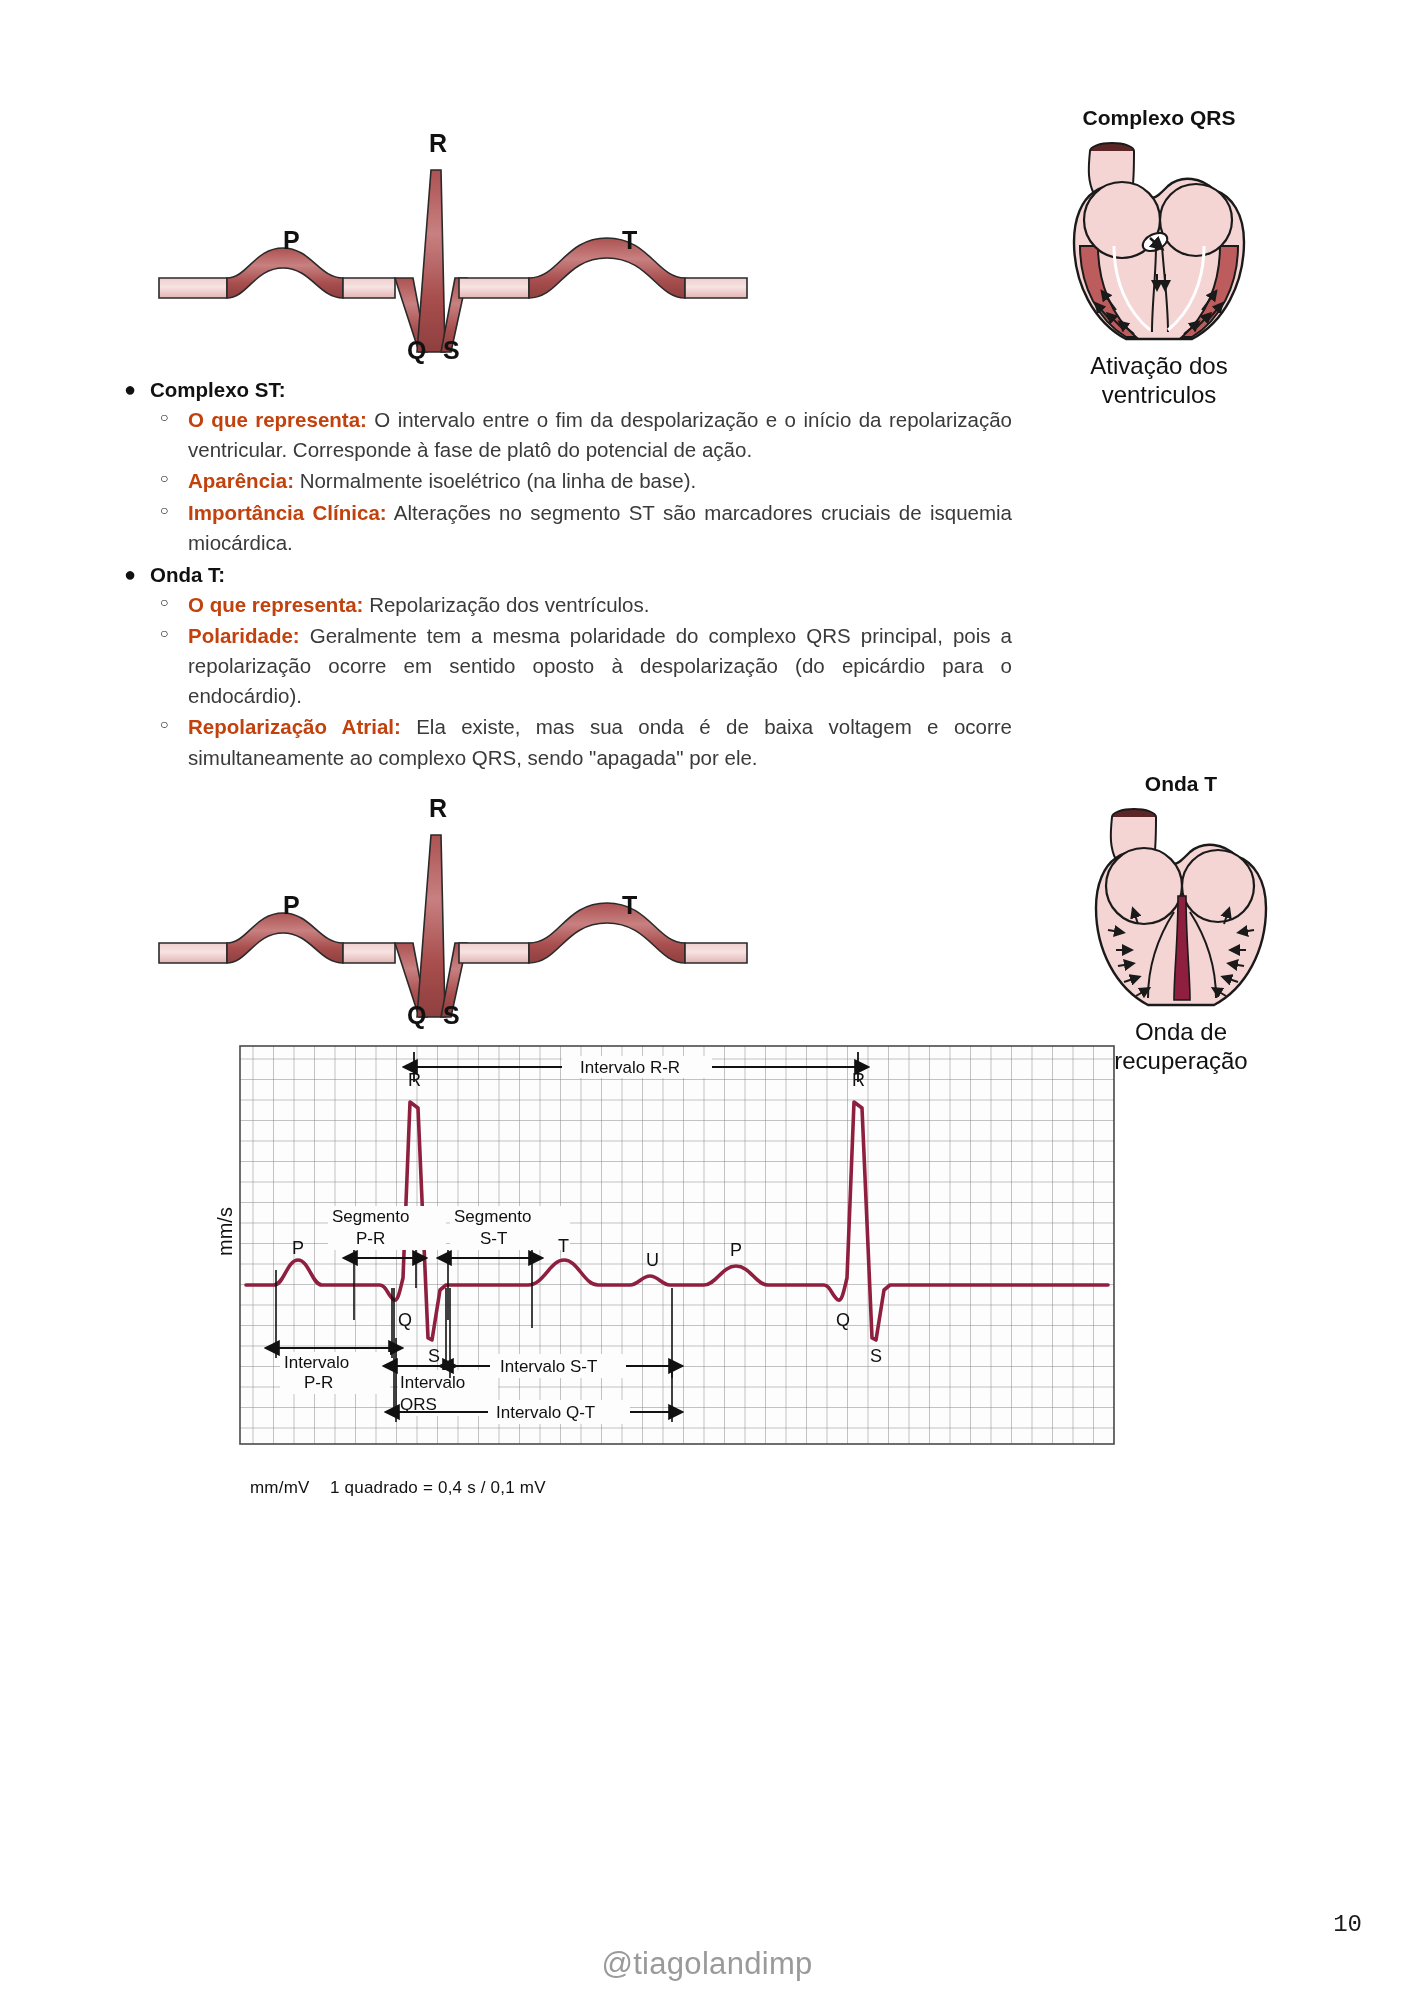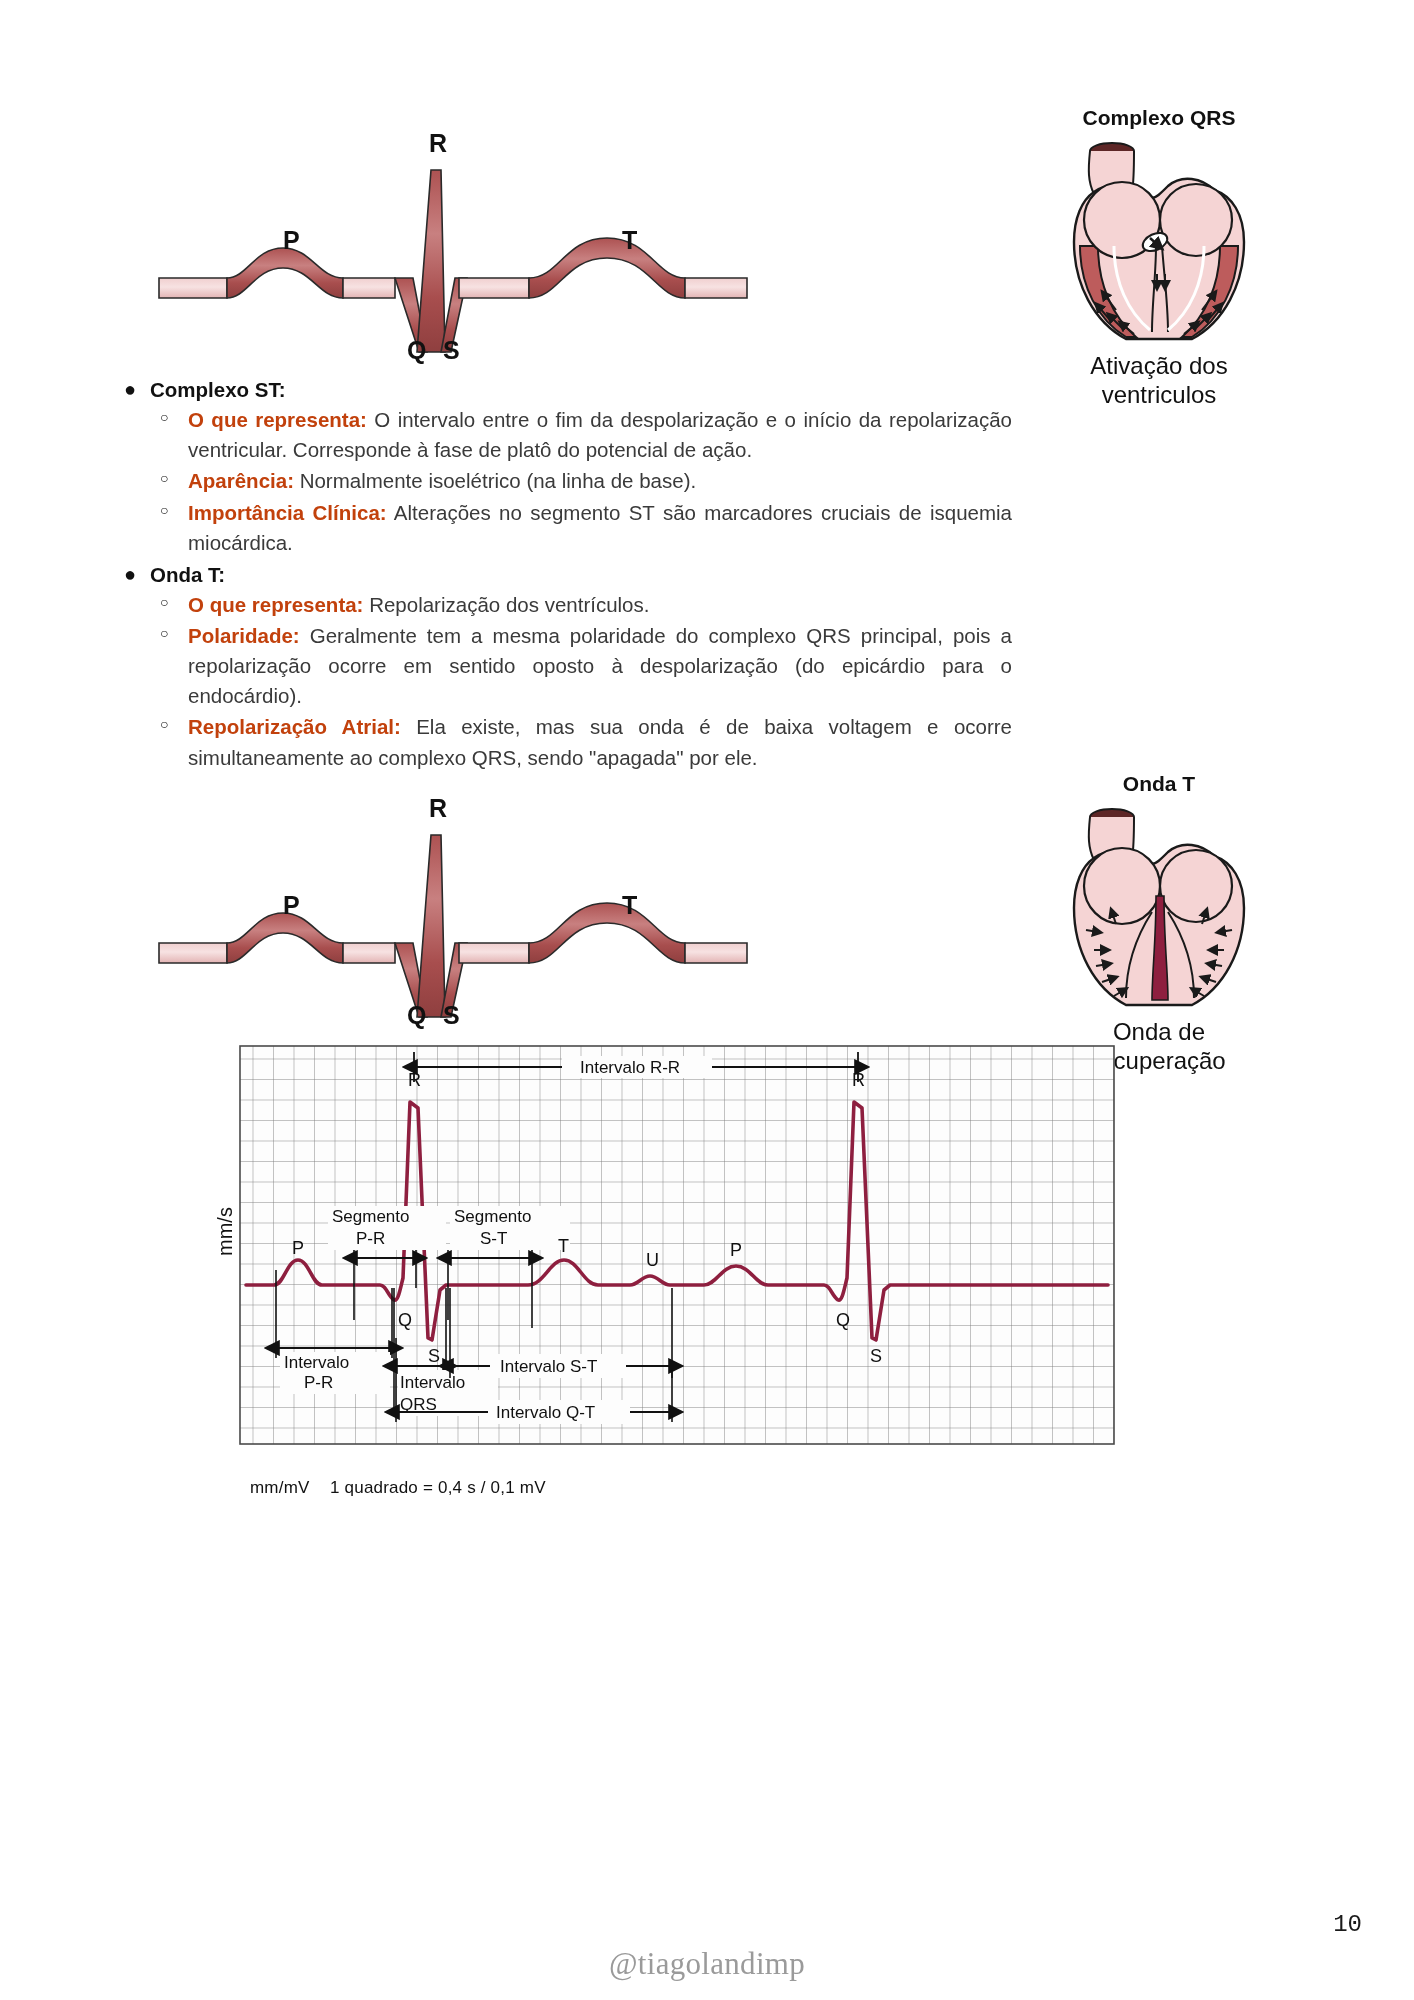--- a/index.html
+++ b/index.html
@@ -91,21 +91,21 @@
     bottom: 62px;
     font-size: 24px;
     color: #1a1a1a;
     font-family: Liberation Mono, monospace;
   }
   .watermark {
     position: absolute;
     left: 0; right: 0;
     bottom: 18px;
     text-align: center;
-    font-family: Liberation Serif, serif;
+    font-family: Liberation Sans, sans-serif;
     font-size: 31px;
     color: #9a9a9a;
     letter-spacing: .3px;
   }
 </style>
 </head>
 <body>
 
 <div class="ecg-strip" style="left:155px; top:140px; width:600px; height:230px;">
   <svg width="600" height="230" viewBox="0 0 600 230" xmlns="http://www.w3.org/2000/svg">
@@ -260,21 +260,21 @@
              L530,158 C502,158 494,118 452,118 C410,118 404,158 374,158 Z" fill="url(#gDark)" stroke="#2a2a2a" stroke-width="1.6"></path>
     <path d="M530,138 L592,138 L592,158 L530,158 Z" fill="url(#gLight)" stroke="#2a2a2a" stroke-width="1.6"></path>
   </svg>
 </div>
 <span class="wave-label" style="left:283px; top:891px;">P</span>
 <span class="wave-label" style="left:429px; top:794px;">R</span>
 <span class="wave-label" style="left:407px; top:1001px;">Q</span>
 <span class="wave-label" style="left:443px; top:1001px;">S</span>
 <span class="wave-label" style="left:622px; top:891px;">T</span>
 
-<div class="heart-fig" style="left:1034px; top:772px; width:250px;">
+<div class="heart-fig" style="left:1056px; top:772px; width:250px;">
   <div class="cap-top">Onda T</div>
   <svg width="190" height="210" viewBox="0 0 190 210" xmlns="http://www.w3.org/2000/svg">
     <ellipse cx="48" cy="17" rx="22" ry="8" fill="#5d2626" stroke="#1a1a1a" stroke-width="2"></ellipse>
     <path d="M26,17 C24,36 24,48 30,60 L68,60 C70,46 70,32 70,17" fill="#f5d4d4" stroke="#1a1a1a" stroke-width="2"></path>
     <path d="M30,58 C18,66 10,84 10,108 C10,150 30,188 62,205 L128,205
              C160,188 180,150 180,108 C180,80 168,62 150,56
              C138,44 118,40 104,52 C96,60 92,64 88,64
              C82,58 70,48 56,50 C46,51 36,53 30,58 Z" fill="#f5d4d4" stroke="#1a1a1a" stroke-width="2.4"></path>
     <circle cx="58" cy="86" r="38" fill="#f5d4d4" stroke="#1a1a1a" stroke-width="2.2"></circle>
     <circle cx="132" cy="86" r="36" fill="#f5d4d4" stroke="#1a1a1a" stroke-width="2.2"></circle>

